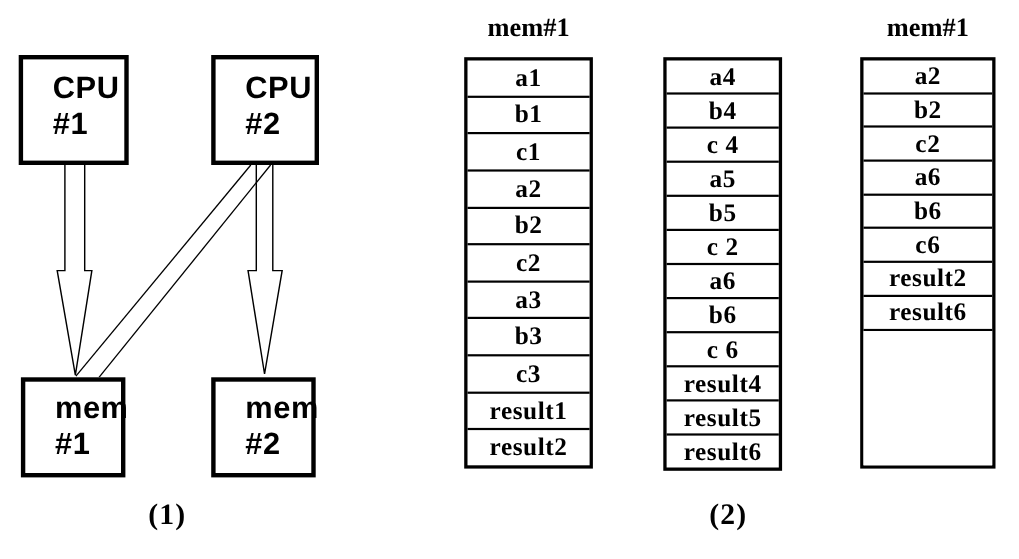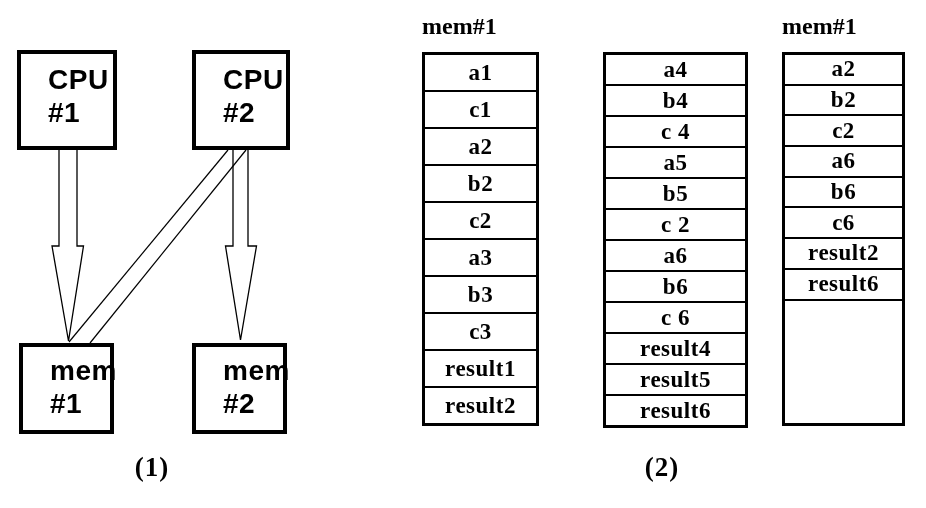--- a/index.html
+++ b/index.html
@@ -2,21 +2,21 @@
 <html><head>
 <meta charset="utf-8">
 <style>
   html,body{margin:0;padding:0;background:#ffffff;}
   #stage{position:relative;width:926px;height:508px;background:#ffffff;overflow:hidden;
          font-family:"Liberation Sans",sans-serif;color:#000;}
   #arrows{position:absolute;left:0;top:0;}
   .box{position:absolute;box-sizing:border-box;border:4px solid #000;background:#fff;
        font:bold 28px/33px "Liberation Sans",sans-serif;padding:9px 0 0 27px;
        white-space:pre-line;letter-spacing:0.5px;}
-  .hdr{position:absolute;text-align:left;font:bold 24px "Liberation Serif",serif;}
+  .hdr{position:absolute;text-align:center;font:bold 24px "Liberation Serif",serif;}
   .cap{position:absolute;text-align:center;font:bold 27px "Liberation Serif",serif;letter-spacing:1px;}
   .tbl{position:absolute;box-sizing:border-box;border:3px solid #000;background:#fff;
        display:flex;flex-direction:column;}
   .tbl .cell{flex:1;border-bottom:2px solid #000;display:flex;align-items:center;justify-content:center;
        font:bold 23px "Liberation Serif",serif;letter-spacing:0.5px;}
   .tbl > :last-child{border-bottom:none;}
   .tbl3 .cell{flex:0 0 28.7px;}
   .tbl3 .filler{flex:1;border-bottom:none;background:#fff;}
 </style>
 </head>
@@ -40,32 +40,33 @@
   <div class="box" style="left:192px;top:343px;width:95px;height:91px;padding-top:7px;">mem
 #2</div>
 
   <div class="cap" style="left:92px;top:452px;width:120px;">(1)</div>
 
   <div class="hdr" style="left:422px;top:13px;width:117px;">mem#1</div>
   <div class="hdr" style="left:782px;top:13px;width:123px;">mem#1</div>
 
   <div class="tbl" style="left:422px;top:52px;width:117px;height:374px;">
     <div class="cell">a1</div>
+    <div class="cell">b1</div>
     <div class="cell">c1</div>
     <div class="cell">a2</div>
     <div class="cell">b2</div>
     <div class="cell">c2</div>
     <div class="cell">a3</div>
     <div class="cell">b3</div>
     <div class="cell">c3</div>
     <div class="cell">result1</div>
     <div class="cell">result2</div>
   </div>
 
-  <div class="tbl" style="left:603px;top:52px;width:145px;height:376px;">
+  <div class="tbl" style="left:603px;top:52px;width:108px;height:376px;">
     <div class="cell">a4</div>
     <div class="cell">b4</div>
     <div class="cell">c 4</div>
     <div class="cell">a5</div>
     <div class="cell">b5</div>
     <div class="cell">c 2</div>
     <div class="cell">a6</div>
     <div class="cell">b6</div>
     <div class="cell">c 6</div>
     <div class="cell">result4</div>

